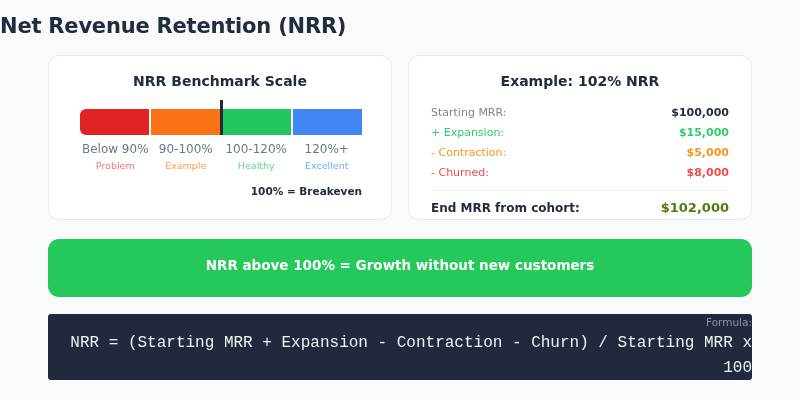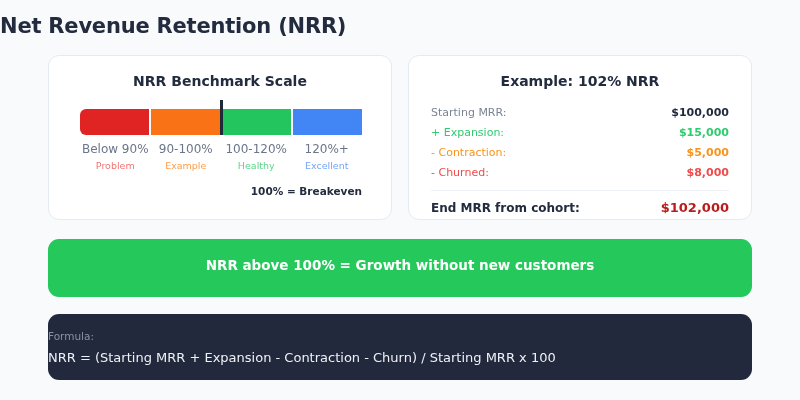--- a/index.html
+++ b/index.html
@@ -195,33 +195,33 @@
 
   
   .formula-box {
     position: absolute;
     top: 314px;
     left: 48px;
     width: 704px;
     height: 66px;
     box-sizing: border-box;
     background: #22293c;
-    border-radius: 11px;
-    text-align: left;
-    padding-top: 14px;
+    border-radius: 3px;
+    text-align: right;
   }
   .formula-label {
     font-size: 10.5px;
     color: #8892a6;
     line-height: 17px;
   }
   .formula-text {
-    font-size: 13px;
+    font-size: 16px;
     color: #eef1f6;
     line-height: 25px;
+    font-family: Liberation Mono, monospace;
   }
 </style>
 </head>
 <body style="background: rgb(248, 250, 252);">
 
 <div class="page">
 
   <div class="page-title">Net Revenue Retention (NRR)</div>
 
   <div class="cards-row">
@@ -279,21 +279,21 @@
         </div>
         <div class="ex-row">
           <span class="ex-label" style="color: rgb(240, 74, 74);">- Churned:</span>
           <span class="ex-value" style="color: rgb(240, 74, 74); text-align: center;">$8,000</span>
         </div>
 
         <div class="ex-divider"></div>
 
         <div class="ex-row total">
           <span class="ex-label">End MRR from cohort:</span>
-          <span class="ex-value" style="color: #b91c1c;">$102,000</span>
+          <span class="ex-value" style="color: #4d7c0f;">$102,000</span>
         </div>
       </div>
     </div>
 
   </div>
 
   <div class="banner" style="background: rgb(37, 201, 91);">
     <div class="banner-title">NRR above 100% = Growth without new customers</div>
   </div>
 

